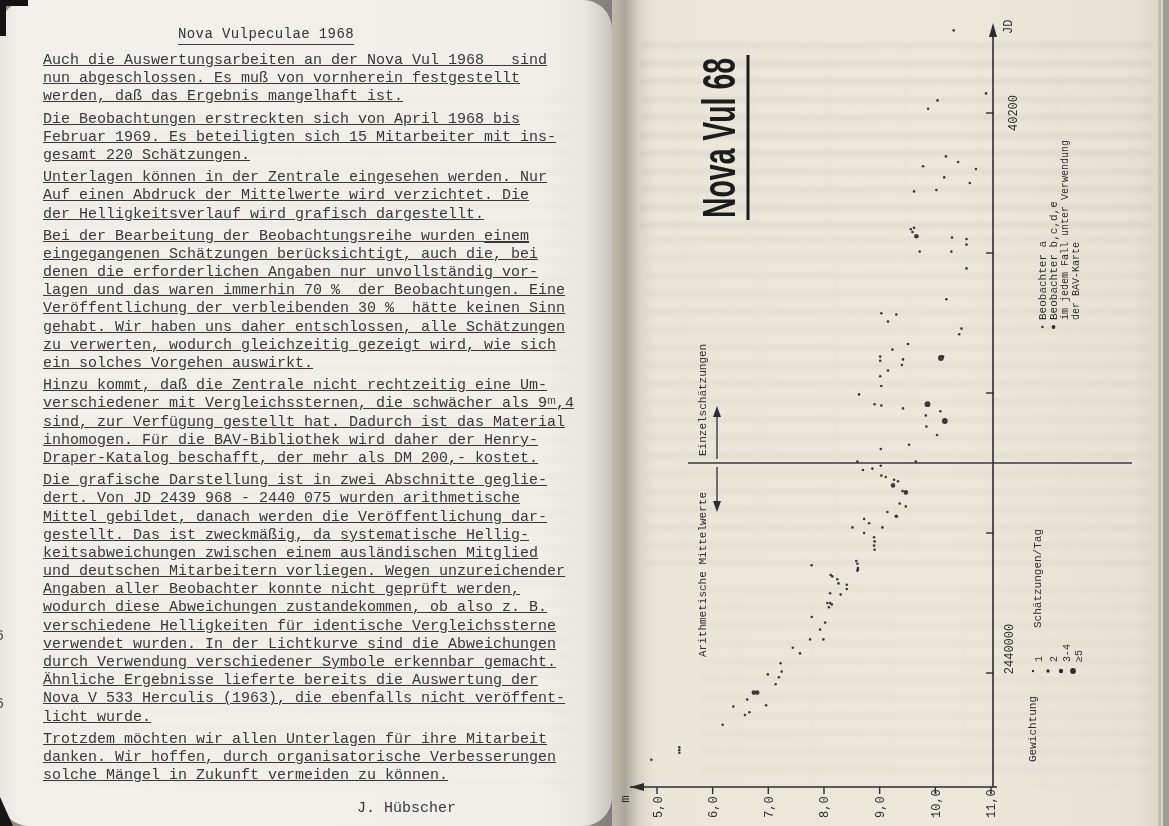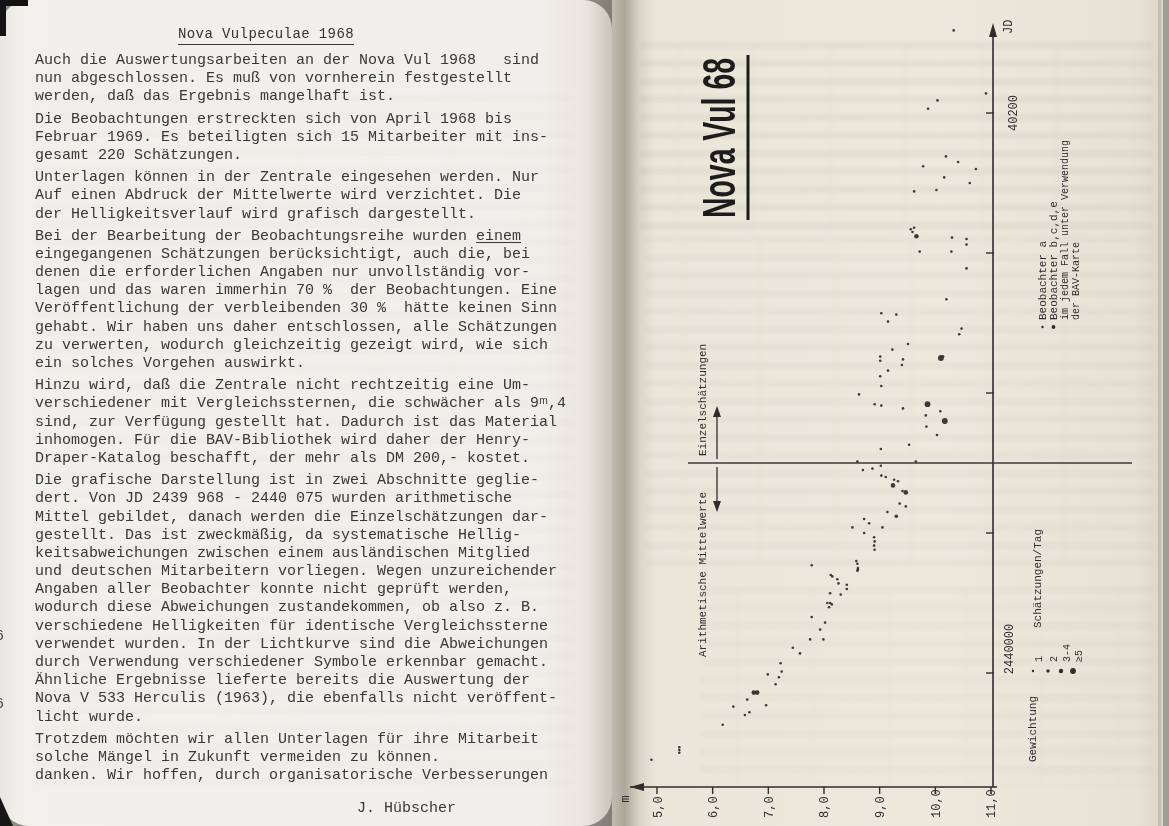--- a/index.html
+++ b/index.html
@@ -12,21 +12,21 @@
      background:linear-gradient(90deg,#dcd7ca 0,#eae6da 7%,#ece8dc 60%,#e7e2d5 95%,#dad5c7 100%);}
   .edge-strip{position:absolute;right:0;top:0;width:6px;height:826px;background:#a09d95;}
   .fold{position:absolute;left:586px;top:0;width:70px;height:826px;
      background:linear-gradient(90deg,rgba(60,55,45,0) 0%,rgba(60,55,45,.16) 36%,rgba(60,55,45,.32) 55%,rgba(95,88,75,.10) 76%,rgba(60,55,45,0) 100%);}
   .bleed{position:absolute;filter:blur(1.4px);mix-blend-mode:multiply;pointer-events:none;
      background:repeating-linear-gradient(180deg,rgba(110,104,92,.55) 0 7px,transparent 7px 18px),
                 repeating-linear-gradient(90deg,transparent 0 34px,rgba(236,231,219,.9) 34px 41px,transparent 41px 76px);}
   .doc-title{position:absolute;left:178px;top:26px;font-size:14px;color:#333;
      letter-spacing:.4px;border-bottom:1.3px solid #3a3a3a;padding-bottom:2px;white-space:pre;}
   .doc-body{position:absolute;left:35px;top:52px;width:565px;color:#383838;font-size:15px;}
-  .para{margin:0 0 4px 0;}
+  .para{margin:0 0 4px 8px;text-decoration:underline;}
   .line{white-space:pre;height:18.2px;line-height:18.2px;}
   .ul{text-decoration:underline;text-underline-offset:2px;}
   .signature{margin-top:15px;padding-left:322px;white-space:pre;height:18.2px;line-height:18.2px;color:#383838;font-size:15px;}
   .margin-mark{position:absolute;left:-5px;color:#4a4a46;font-size:15px;}
   svg.overlay{position:absolute;inset:0;pointer-events:none;}
 </style>
 </head>
 <body>
 
 <div class="page-wrap">
@@ -53,46 +53,46 @@
           <div class="line">Bei der Bearbeitung der Beobachtungsreihe wurden <span class="ul">einem</span></div>
           <div class="line">eingegangenen Schätzungen berücksichtigt, auch die, bei</div>
           <div class="line">denen die erforderlichen Angaben nur unvollständig vor-</div>
           <div class="line">lagen und das waren immerhin 70 %  der Beobachtungen. Eine</div>
           <div class="line">Veröffentlichung der verbleibenden 30 %  hätte keinen Sinn</div>
           <div class="line">gehabt. Wir haben uns daher entschlossen, alle Schätzungen</div>
           <div class="line">zu verwerten, wodurch gleichzeitig gezeigt wird, wie sich</div>
           <div class="line">ein solches Vorgehen auswirkt.</div>
         </div>
         <div class="para">
-          <div class="line">Hinzu wird, daß die Zentrale nicht rechtzeitig eine Um-</div>
+          <div class="line">Hinzu kommt, daß die Zentrale nicht rechtzeitig eine Um-</div>
           <div class="line">verschiedener mit Vergleichssternen, die schwächer als 9ᵐ,4</div>
           <div class="line">sind, zur Verfügung gestellt hat. Dadurch ist das Material</div>
           <div class="line">inhomogen. Für die BAV-Bibliothek wird daher der Henry-</div>
           <div class="line">Draper-Katalog beschafft, der mehr als DM 200,- kostet.</div>
         </div>
         <div class="para">
           <div class="line">Die grafische Darstellung ist in zwei Abschnitte geglie-</div>
           <div class="line">dert. Von JD 2439 968 - 2440 075 wurden arithmetische</div>
-          <div class="line">Mittel gebildet, danach werden die Einzelschätzungen dar-</div>
+          <div class="line">Mittel gebildet, danach werden die Veröffentlichung dar-</div>
           <div class="line">gestellt. Das ist zweckmäßig, da systematische Hellig-</div>
           <div class="line">keitsabweichungen zwischen einem ausländischen Mitglied</div>
           <div class="line">und deutschen Mitarbeitern vorliegen. Wegen unzureichender</div>
           <div class="line">Angaben aller Beobachter konnte nicht geprüft werden,</div>
           <div class="line">wodurch diese Abweichungen zustandekommen, ob also z. B.</div>
           <div class="line">verschiedene Helligkeiten für identische Vergleichssterne</div>
           <div class="line">verwendet wurden. In der Lichtkurve sind die Abweichungen</div>
           <div class="line">durch Verwendung verschiedener Symbole erkennbar gemacht.</div>
           <div class="line">Ähnliche Ergebnisse lieferte bereits die Auswertung der</div>
           <div class="line">Nova V 533 Herculis (1963), die ebenfalls nicht veröffent-</div>
           <div class="line">licht wurde.</div>
         </div>
         <div class="para">
           <div class="line">Trotzdem möchten wir allen Unterlagen für ihre Mitarbeit</div>
+          <div class="line">danken. Wir hoffen, durch organisatorische Verbesserungen</div>
           <div class="line">solche Mängel in Zukunft vermeiden zu können.</div>
-          <div class="line">danken. Wir hoffen, durch organisatorische Verbesserungen</div>
         </div>
         <div class="signature">J. Hübscher</div>
       </div>
   </div>
 
   <div class="right-page"></div>
 
   <div class="bleed" style="left:640px;top:42px;width:512px;height:190px;opacity:.10;"></div>
   <div class="bleed" style="left:646px;top:236px;width:506px;height:330px;opacity:.07;"></div>
   <div class="bleed" style="left:700px;top:586px;width:452px;height:200px;opacity:.06;"></div>

